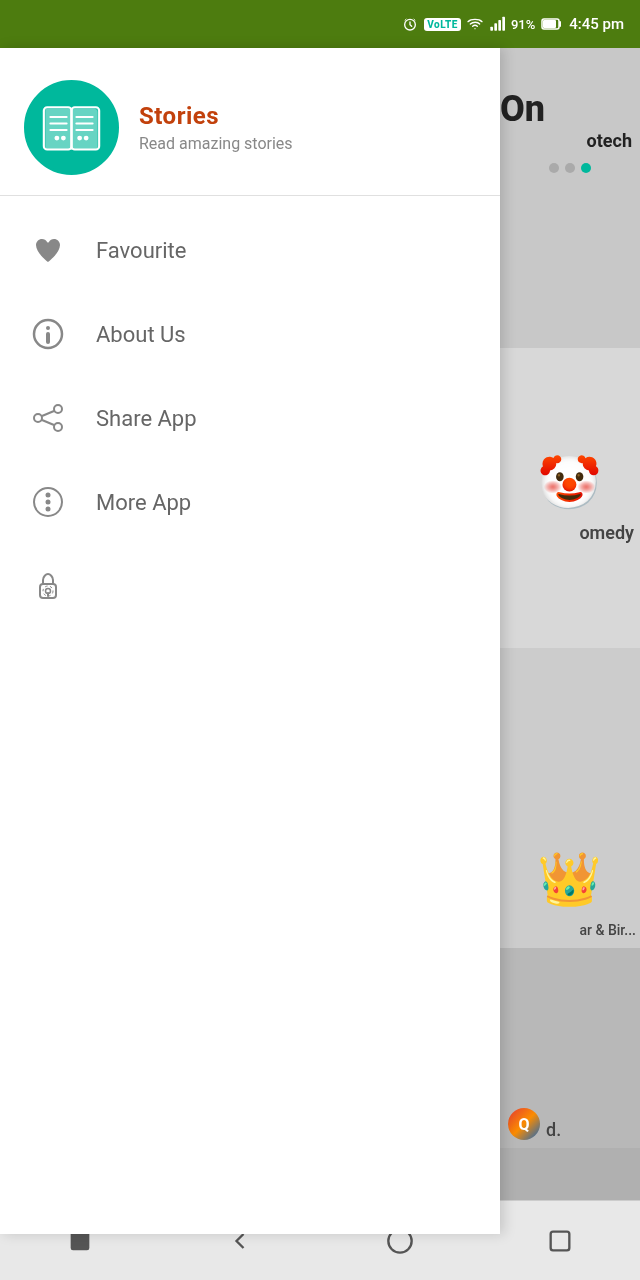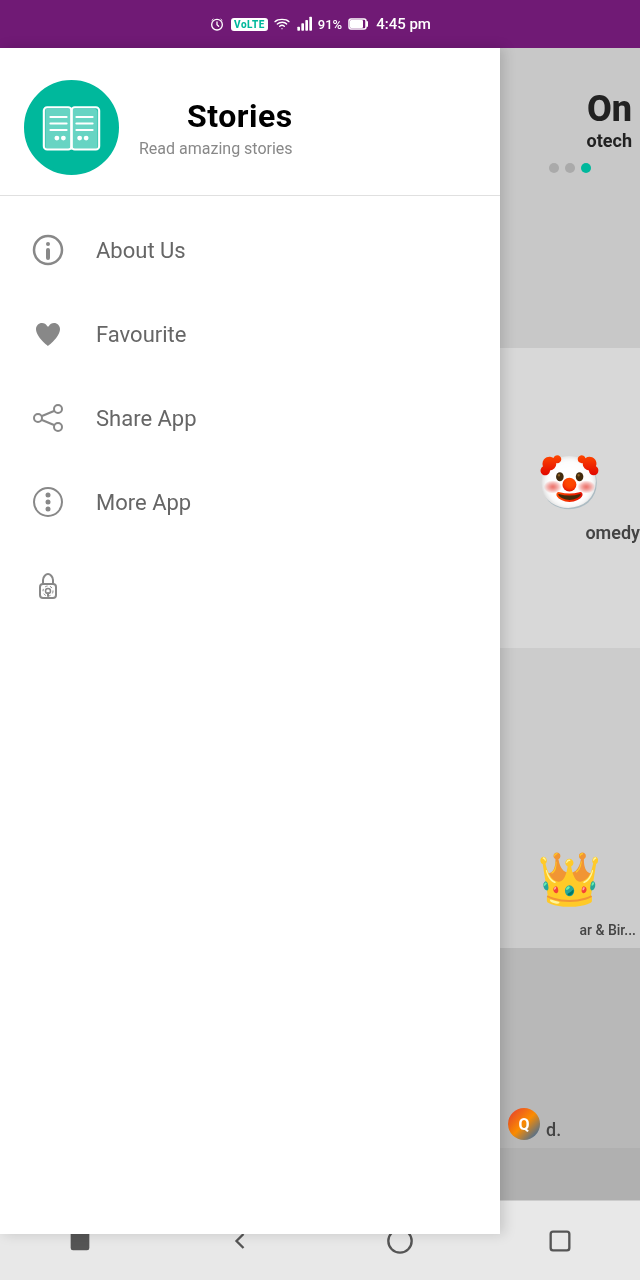--- a/index.html
+++ b/index.html
@@ -10,24 +10,24 @@
       font-family: 'Roboto', Arial, sans-serif;
       background: #fff;
       overflow: hidden;
       position: relative;
     }
 
     
     .status-bar {
       width: 100%;
       height: 48px;
-      background: #701a75;
-      display: flex;
-      align-items: center;
-      justify-content: center;
+      background: #4d7c0f;
+      display: flex;
+      align-items: center;
+      justify-content: flex-end;
       padding: 0 16px;
       gap: 8px;
     }
     .status-bar-icons {
       display: flex;
       align-items: center;
       gap: 6px;
       color: white;
       font-size: 14px;
       font-weight: 500;
@@ -74,25 +74,24 @@
     .app-logo svg {
       width: 65px;
       height: 65px;
     }
     .app-info {
       display: flex;
       flex-direction: column;
       gap: 4px;
     }
     .app-title {
-      font-size: 32px;
+      font-size: 24px;
       font-weight: 700;
-      color: #000000;
+      color: #c2410c;
       letter-spacing: 0.5px;
-      text-align: right;
     }
     .app-subtitle {
       font-size: 16px;
       color: #888;
       font-weight: 400;
     }
 
     
     .drawer-menu {
       flex: 1;
@@ -157,21 +156,20 @@
       height: 300px;
       background: #c8c8c8;
       position: relative;
       width: 140px;
     }
 
     .right-card-text-big {
       font-size: 36px;
       font-weight: 800;
       color: #222;
-      text-align: right;
       padding: 40px 8px 0 0;
     }
     .right-card-text-sub {
       font-size: 18px;
       color: #222;
       font-weight: 700;
       text-align: right;
       padding: 0 8px;
       margin-left: 8px;
     }
@@ -200,20 +198,21 @@
       flex-direction: column;
       align-items: center;
       justify-content: center;
       gap: 8px;
     }
     .comedy-text {
       font-size: 18px;
       color: #444;
       font-weight: 600;
       align-self: flex-end;
+      padding-right: 6px;
       margin-left: 13px;
     }
 
     .right-card-3 {
       width: 140px;
       height: 300px;
       background: #ccc;
       display: flex;
       flex-direction: column;
       align-items: center;
@@ -344,39 +343,39 @@
         </svg>
       </div>
       <div class="app-info">
         <span class="app-title">Stories</span>
         <span class="app-subtitle">Read amazing stories</span>
       </div>
     </div>
 
     <nav class="drawer-menu">
 
+
+      <div class="menu-item">
+        <div class="menu-icon">
+          <svg width="36" height="36" viewBox="0 0 36 36" fill="none">
+            <path d="M18 30S6 21 6 13C6 9.7 8.7 7 12 7C14.2 7 16.1 8.2 17.1 9.9C17.5 10.6 18.5 10.6 18.9 9.9C19.9 8.2 21.8 7 24 7C27.3 7 30 9.7 30 13C30 21 18 30 18 30Z" fill="#888"></path>
+          </svg>
+        </div>
+        <span class="menu-label">Favourite</span>
+      </div>
 
       <div class="menu-item">
         <div class="menu-icon">
           <svg width="36" height="36" viewBox="0 0 36 36" fill="none">
             <circle cx="18" cy="18" r="14" stroke="#888" stroke-width="2.5" fill="none"></circle>
             <circle cx="18" cy="12" r="2" fill="#888"></circle>
             <rect x="16" y="16" width="4" height="12" rx="2" fill="#888"></rect>
           </svg>
         </div>
         <span class="menu-label">About Us</span>
-      </div>
-
-      <div class="menu-item">
-        <div class="menu-icon">
-          <svg width="36" height="36" viewBox="0 0 36 36" fill="none">
-            <path d="M18 30S6 21 6 13C6 9.7 8.7 7 12 7C14.2 7 16.1 8.2 17.1 9.9C17.5 10.6 18.5 10.6 18.9 9.9C19.9 8.2 21.8 7 24 7C27.3 7 30 9.7 30 13C30 21 18 30 18 30Z" fill="#888"></path>
-          </svg>
-        </div>
-        <span class="menu-label">Favourite</span>
       </div>
 
 
       <div class="menu-item">
         <div class="menu-icon">
           <svg width="36" height="36" viewBox="0 0 36 36" fill="none">
             <circle cx="28" cy="9" r="4" stroke="#888" stroke-width="2" fill="none"></circle>
             <circle cx="8" cy="18" r="4" stroke="#888" stroke-width="2" fill="none"></circle>
             <circle cx="28" cy="27" r="4" stroke="#888" stroke-width="2" fill="none"></circle>
             <line x1="12" y1="16" x2="24" y2="11" stroke="#888" stroke-width="2"></line>

